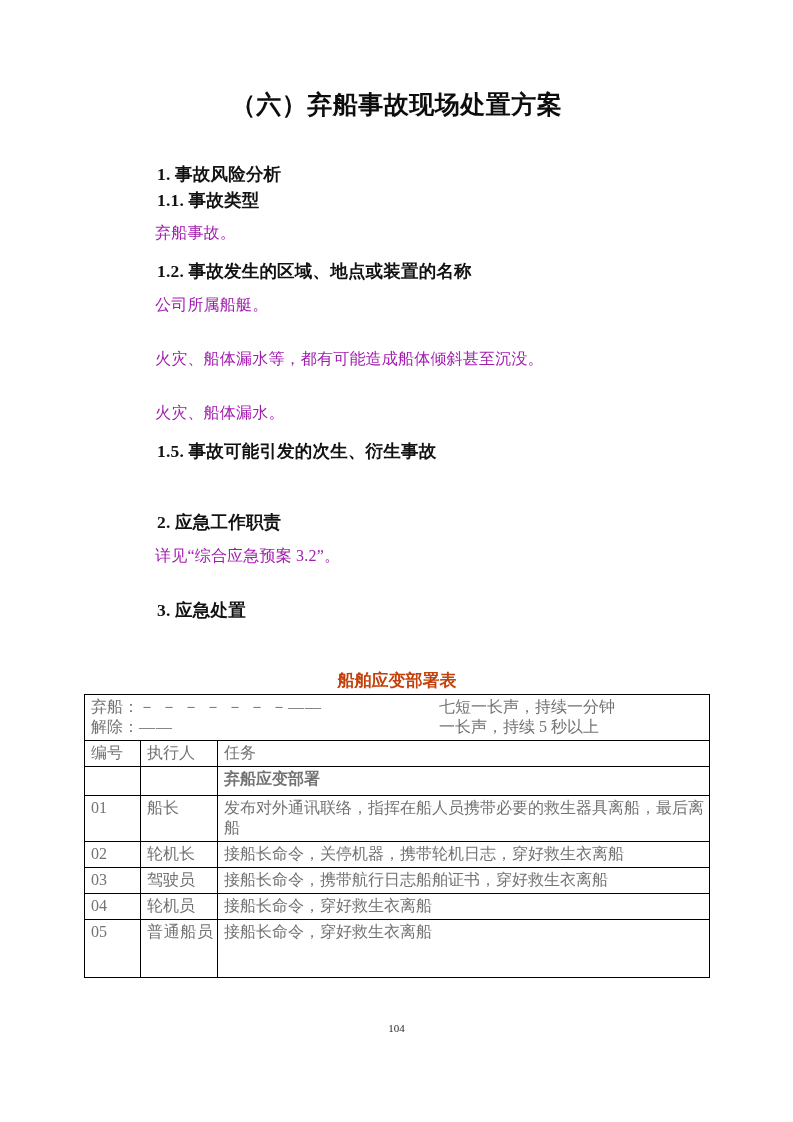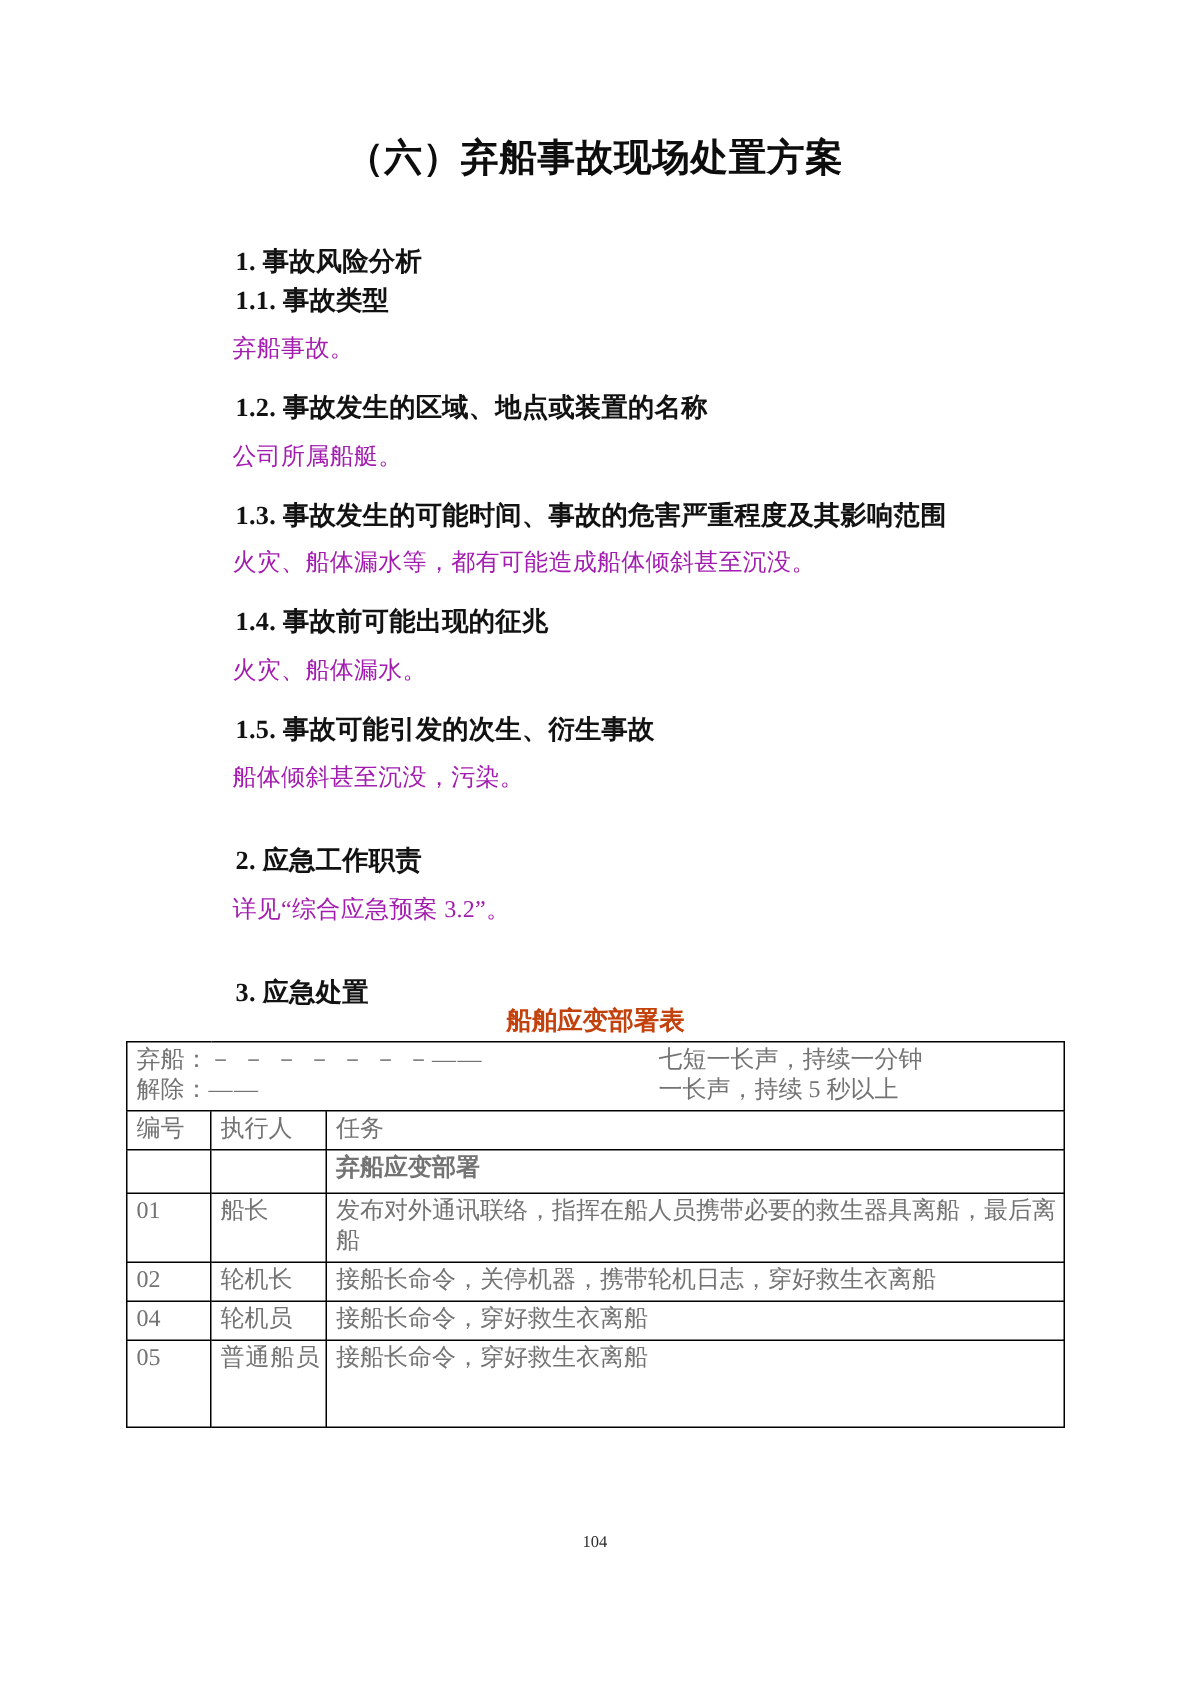--- a/index.html
+++ b/index.html
@@ -138,33 +138,30 @@
     <div class="h2">1.1. 事故类型</div>
     <div class="sp-16"></div>
     <div class="body-p">弃船事故。</div>
 
     <div class="sp-22"></div>
     <div class="h2">1.2. 事故发生的区域、地点或装置的名称</div>
     <div class="sp-16"></div>
     <div class="body-p">公司所属船艇。</div>
 
     <div class="sp-22"></div>
-    <div class="h2">1.3. 事故发生的可能时间、事故的危害严重程度及其影响范围</div>
     <div class="sp-16"></div>
     <div class="body-p">火灾、船体漏水等，都有可能造成船体倾斜甚至沉没。</div>
 
     <div class="sp-22"></div>
-    <div class="h2">1.4. 事故前可能出现的征兆</div>
     <div class="sp-16"></div>
     <div class="body-p">火灾、船体漏水。</div>
 
     <div class="sp-22"></div>
     <div class="h2">1.5. 事故可能引发的次生、衍生事故</div>
     <div class="sp-16"></div>
-    <div class="body-p">船体倾斜甚至沉没，污染。</div>
 
     <div class="sp-38"></div>
     <div class="h2">2. 应急工作职责</div>
     <div class="sp-16"></div>
     <div class="body-p">详见“综合应急预案 3.2”。</div>
 
     <div class="sp-38"></div>
     <div class="h2">3. 应急处置</div>
 
   </div>
@@ -210,20 +207,25 @@
         <td>船长</td>
         <td>发布对外通讯联络，指挥在船人员携带必要的救生器具离船，最后离船</td>
       </tr>
 
       <tr>
         <td>02</td>
         <td>轮机长</td>
         <td>接船长命令，关停机器，携带轮机日志，穿好救生衣离船</td>
       </tr>
 
+      <tr>
+        <td>03</td>
+        <td>驾驶员</td>
+        <td>接船长命令，携带航行日志船舶证书，穿好救生衣离船</td>
+      </tr>
 
       <tr>
         <td>04</td>
         <td>轮机员</td>
         <td>接船长命令，穿好救生衣离船</td>
       </tr>
 
       <tr>
         <td class="tall-cell">05</td>
         <td class="tall-cell who-justify">普通船员</td>

